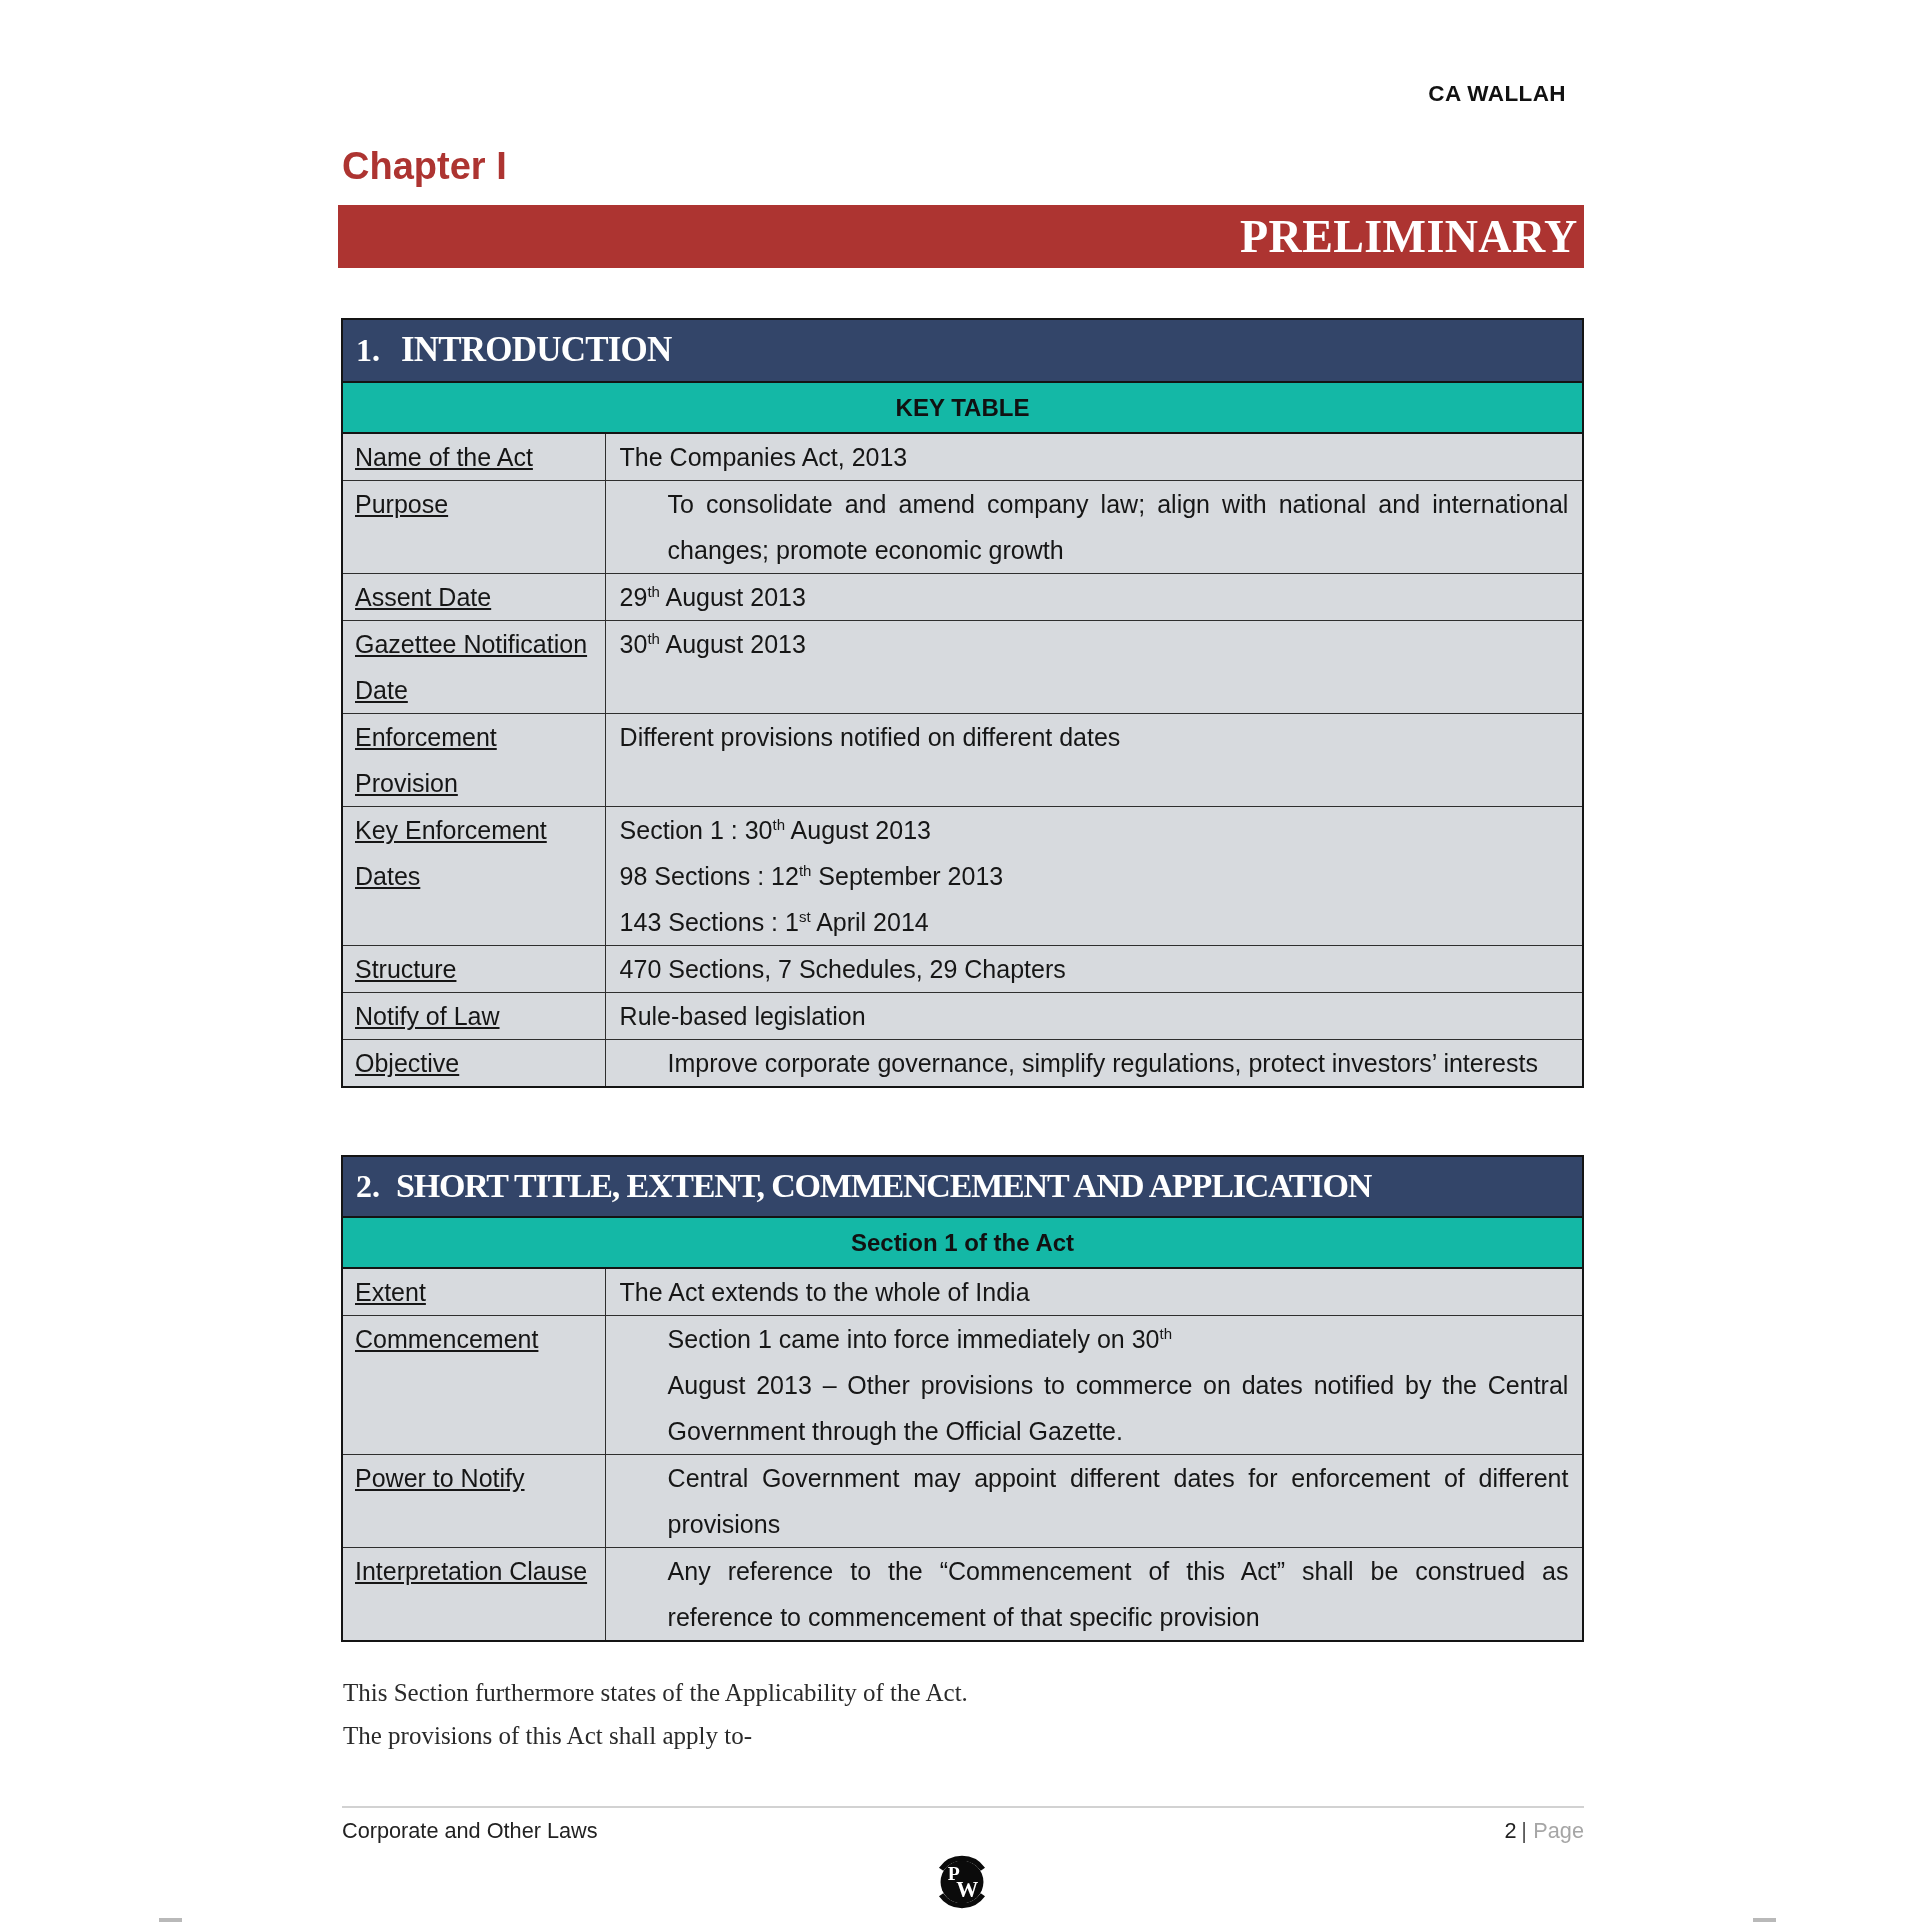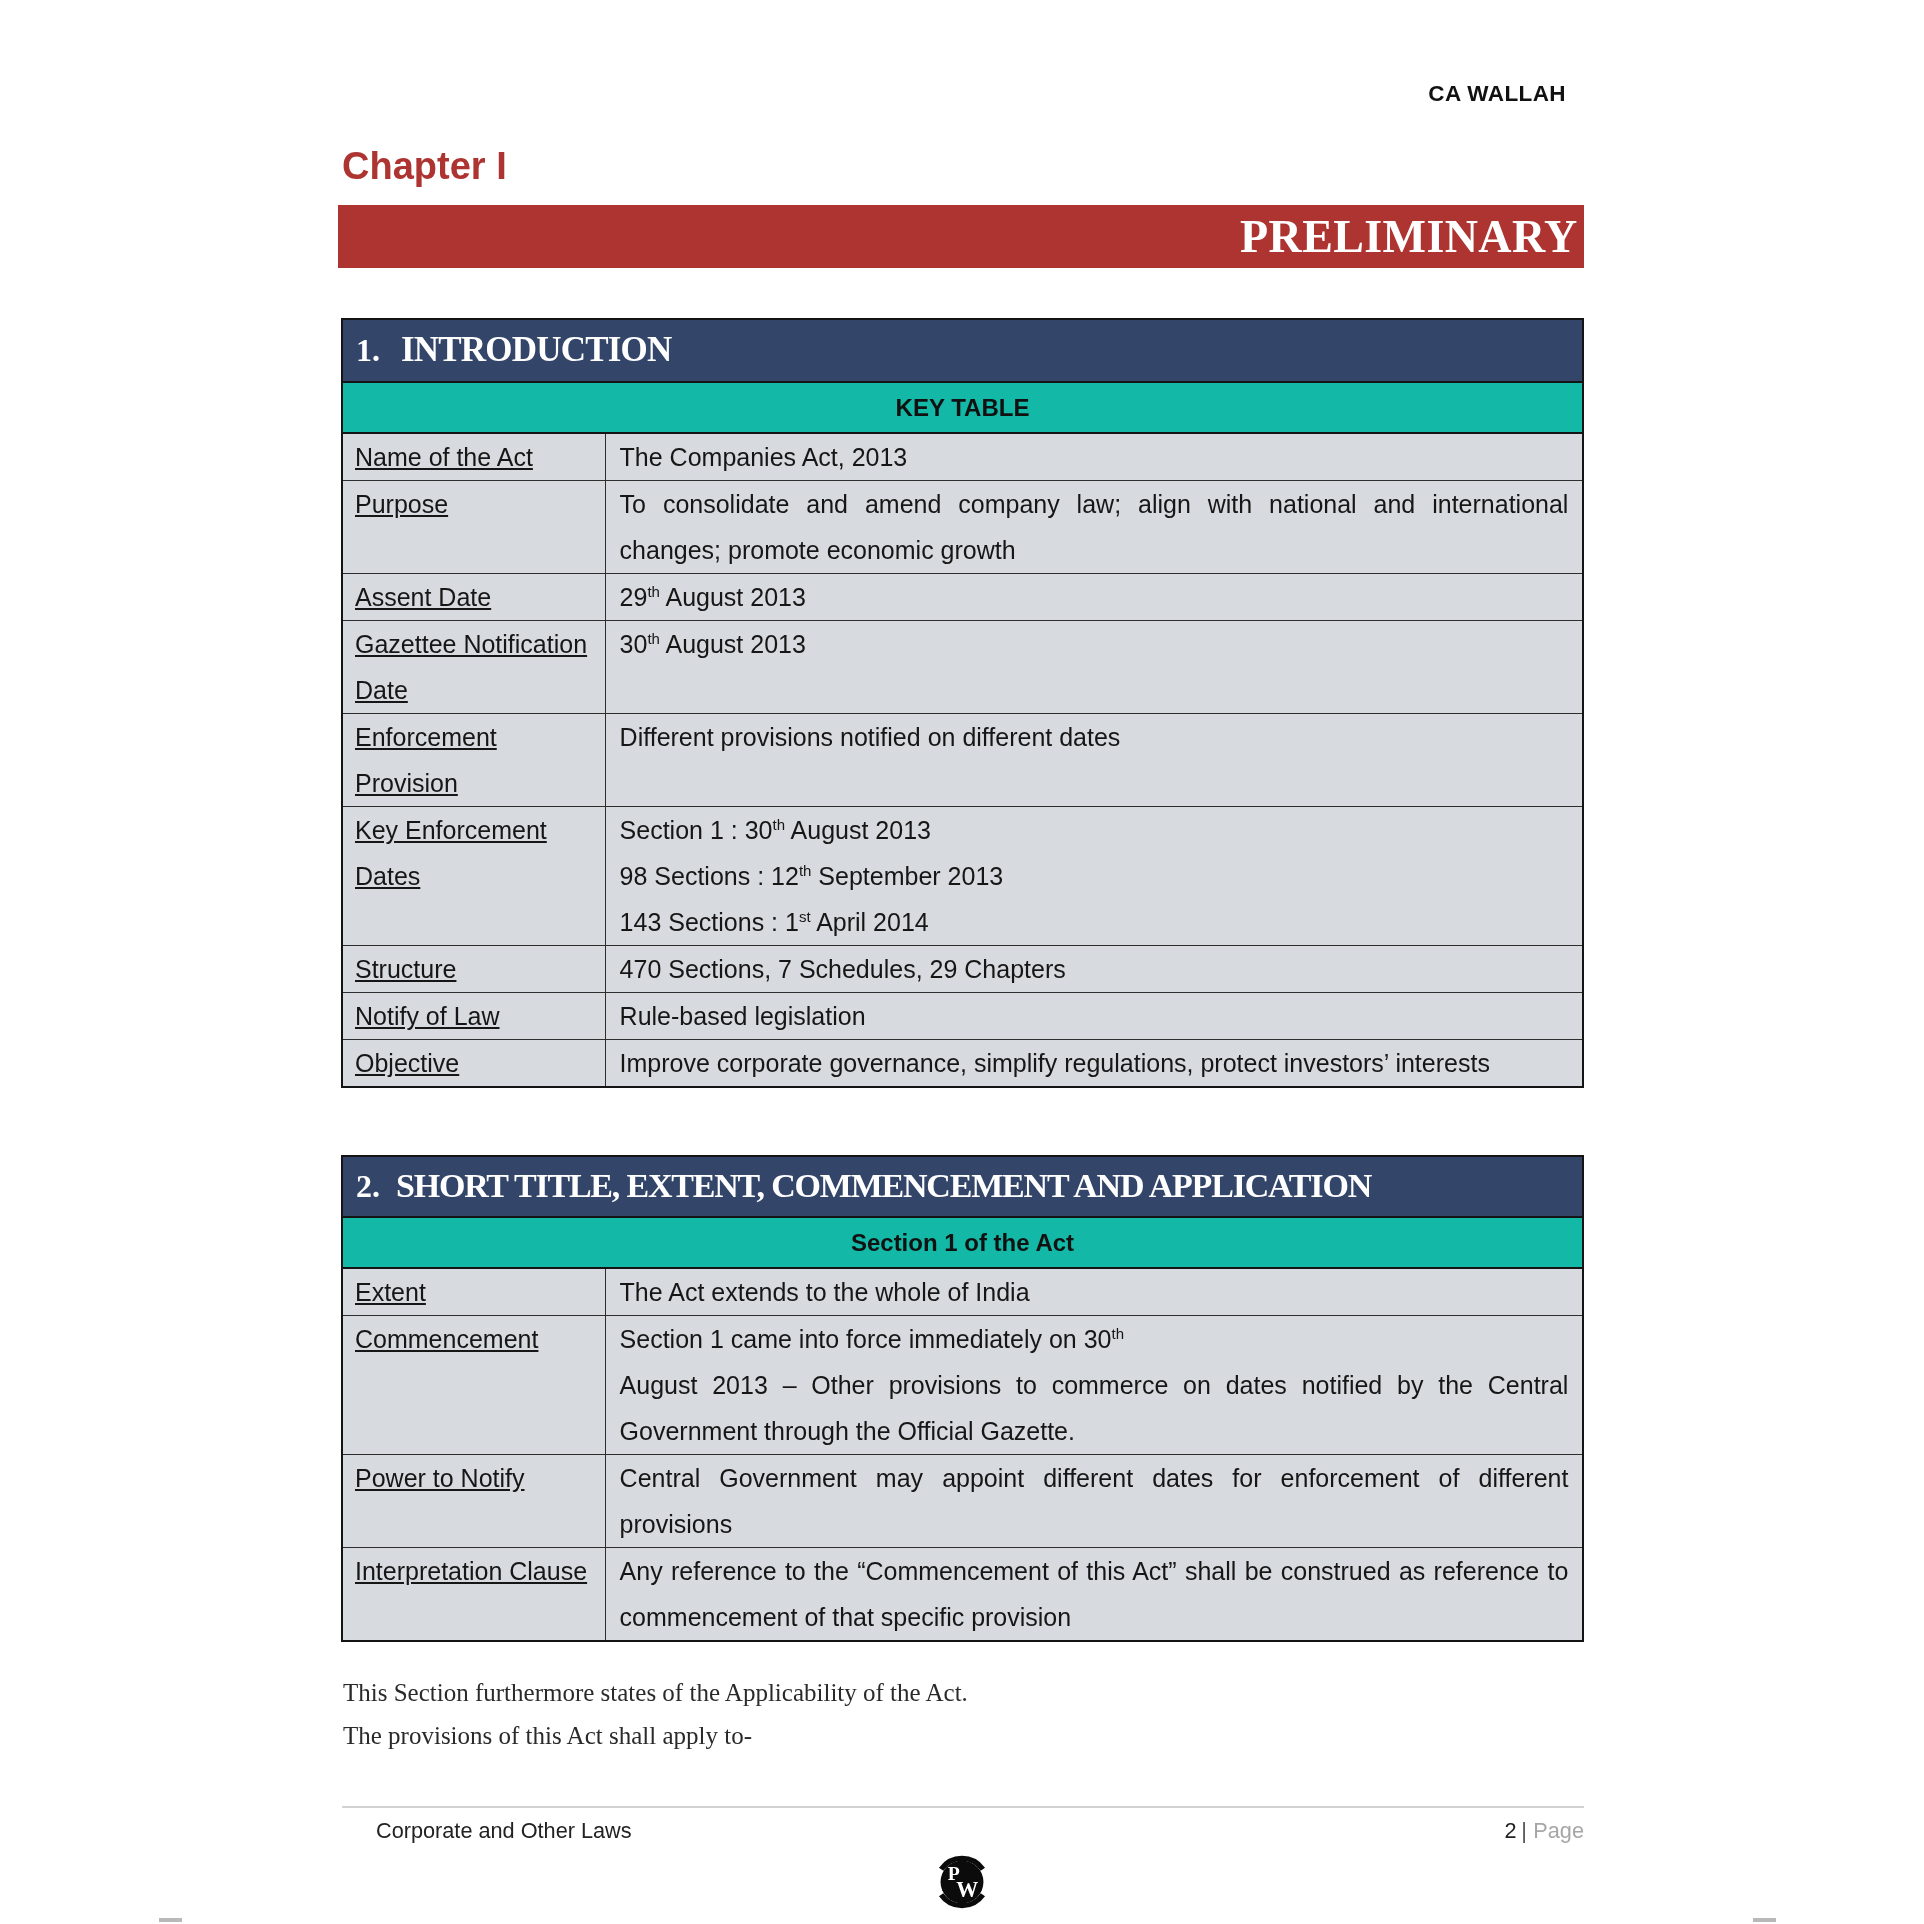--- a/index.html
+++ b/index.html
@@ -36,29 +36,29 @@
   .tbl-sub{
     background:#14b8a6;text-align:center;font-weight:bold;font-size:24px;line-height:1.1;
     padding:12px 0 11.2px 0;border-top:2.4px solid #141414;border-bottom:2.4px solid #141414;color:#111;
   }
   .row{display:flex;background:#d7dade;}
   .row + .row{border-top:1.6px solid #2e2e2e;}
   .cell{box-sizing:border-box;font-size:25px;line-height:46px;color:#161616;}
   .cell.lab{width:263px;padding:0 8px 0 12px;border-right:1.6px solid #2e2e2e;text-decoration:underline;}
   .cell.val{flex:1;padding:0 13.6px 0 13.6px;}
   .cell p{margin:0;}
-  .val.just p{text-align:justify;}
+  .val.just p{text-align:justify;margin-left:48px;}
   sup{font-size:0.6em;line-height:0;vertical-align:super;}
   
   .after-block{position:absolute;left:343px;top:1671px;width:1242px;font-family:Liberation Serif, serif;}
   .after-block p{margin:0;font-size:25px;line-height:43px;color:#2a2a2a;}
   
   .footer-rule{position:absolute;left:342px;top:1806px;width:1242px;height:2.4px;background:#d2d2d2;}
   .footer{position:absolute;left:342px;top:1818px;width:1242px;display:flex;justify-content:space-between;align-items:baseline;}
-  .footer .f-left{font-size:21.7px;color:#222;margin-left:34px;}
+  .footer .f-left{font-size:21.7px;color:#222;}
   .footer .f-right{font-size:21.7px;color:#222;}
   .footer .f-right .sep{color:#555;margin:0 6.4px 0 4.8px;}
   .footer .f-right .pg{color:#a6a6a6;}
   
   .logo{position:absolute;left:933px;top:1853px;width:58px;height:58px;}
   
   .corner-mark{position:absolute;top:1918px;width:22.5px;height:4px;background:#b9b9b9;}
   .corner-mark.left{left:159px;}
   .corner-mark.right{left:1753px;}
 </style>

